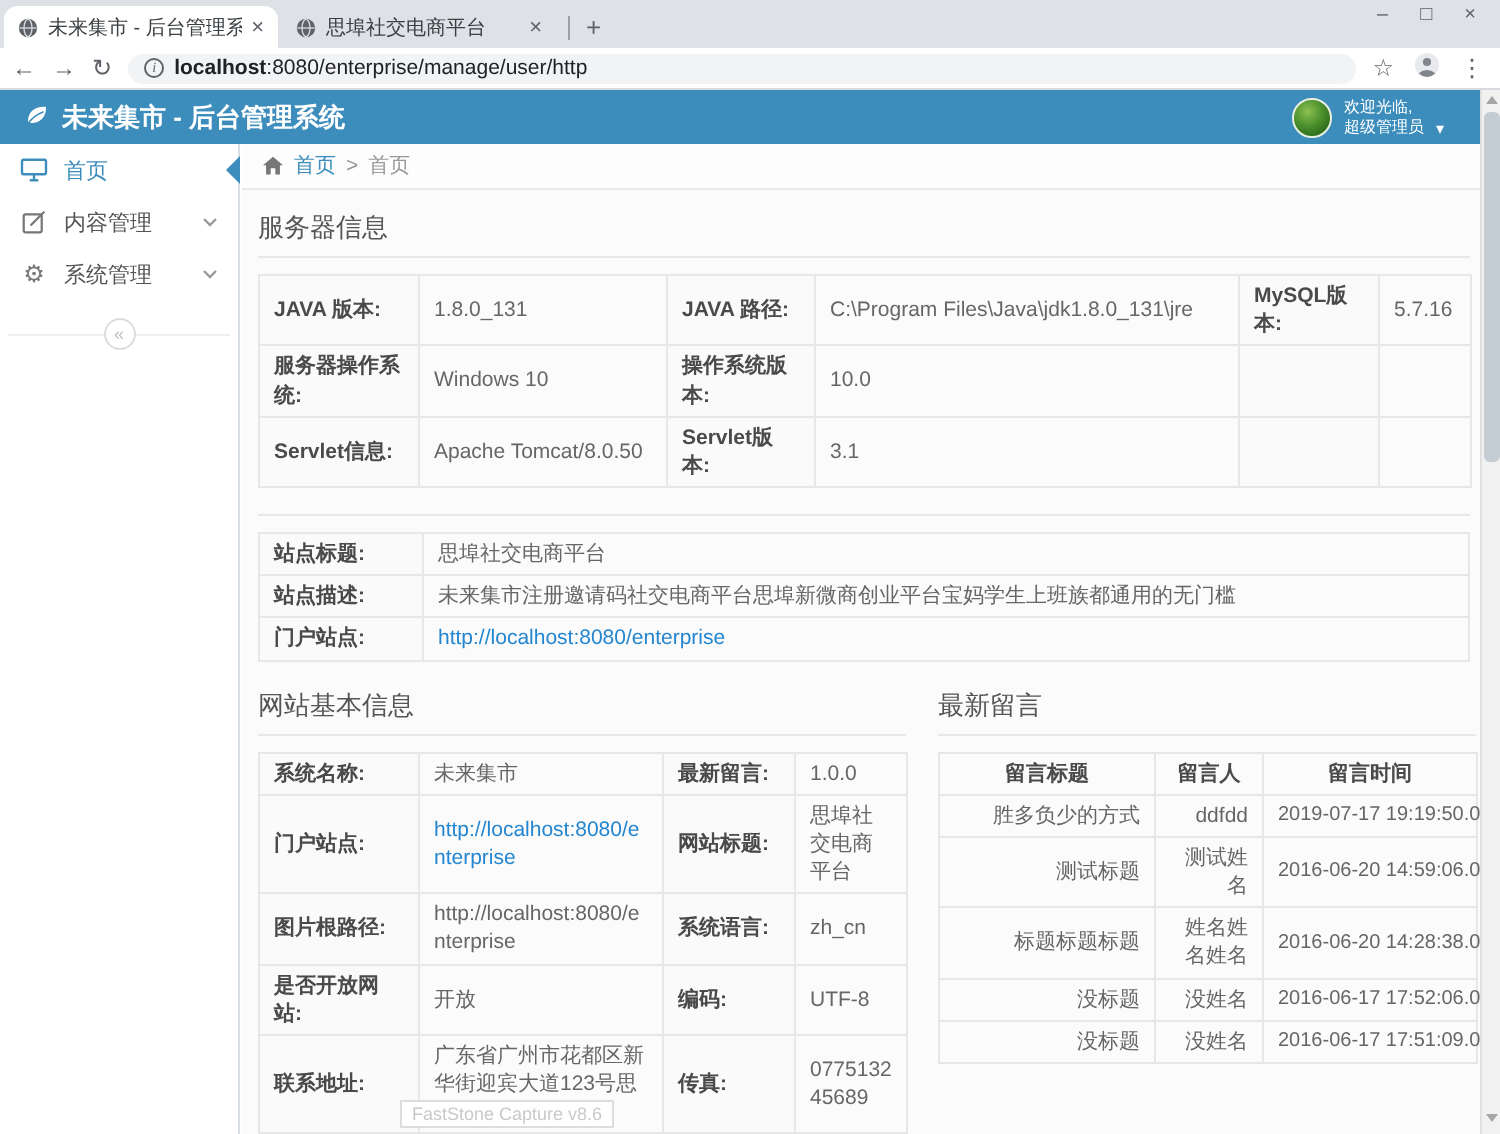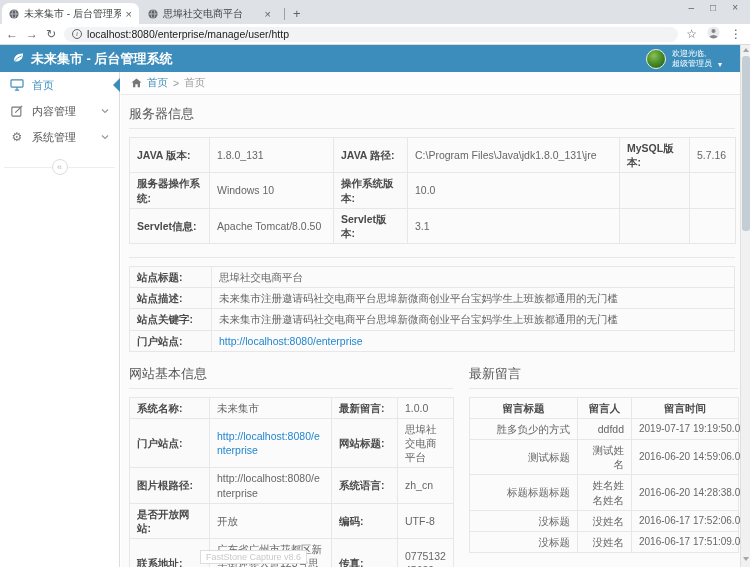--- a/index.html
+++ b/index.html
@@ -19,21 +19,21 @@
   .new-tab { font-size:13px; color:#5f6368; margin-bottom:3px; padding:0 4px; }
   .win-controls { margin-left:auto; display:flex; gap:16px; padding:0 12px; align-self:flex-start; margin-top:2px;
                   color:#5f6368; font-size:10px; }
   .toolbar { position:absolute; left:0; top:24px; width:750px; height:21px; background:#fff; border-bottom:1px solid #d7dade;
              display:flex; align-items:center; padding:0 6px; gap:8px; }
   .nav-ic { color:#5f6368; font-size:12px; line-height:1; }
   .omnibox { flex:1; height:15px; background:#f1f3f4; border-radius:8px; display:flex; align-items:center; gap:5px; padding:0 8px; }
   .info-ic { width:10px; height:10px; border:1px solid #5f6368; border-radius:50%; color:#5f6368; font-size:7px;
              display:flex; align-items:center; justify-content:center; font-style:italic; font-family:"Liberation Serif",serif; }
   .url { font-size:10.5px; color:#202124; white-space:nowrap; }
-  .url .host { font-weight:normal; }
+  .url .host { font-weight:bold; }
   .toolbar-right { display:flex; gap:10px; align-items:center; color:#5f6368; font-size:12px; padding-right:2px; }
 
   
   .appheader { position:absolute; left:0; top:45px; width:740px; height:27px; background:#3c8dbc; color:#fff;
                display:flex; align-items:center; }
   .brand { display:flex; align-items:center; gap:6px; padding-left:12px; font-size:13px; font-weight:bold; }
   .hdr-right { margin-left:auto; display:flex; align-items:flex-end; gap:6px; padding-right:18px; }
   .avatar { width:20px; height:20px; border-radius:50%;
             background:radial-gradient(circle at 38% 32%, #8cc152 0%, #4a8f2c 45%, #2c6a1a 80%, #1d4f10 100%);
             border:1px solid #e8f0e0; }
@@ -264,24 +264,20 @@
           <tbody>
               <tr>
             <td class="lbl">站点标题:</td>
             <td>思埠社交电商平台</td>
           </tr>
           <tr>
             <td class="lbl">站点描述:</td>
             <td>未来集市注册邀请码社交电商平台思埠新微商创业平台宝妈学生上班族都通用的无门槛</td>
           </tr>
           <tr>
-            <td class="lbl">站点关键字:</td>
-            <td>未来集市注册邀请码社交电商平台思埠新微商创业平台宝妈学生上班族都通用的无门槛</td>
-          </tr>
-          <tr>
             <td class="lbl">门户站点:</td>
             <td><a class="val-link" href="#">http://localhost:8080/enterprise</a></td>
           </tr>
         </tbody>
           </table>
       </div>
 
       <div class="cols">
 
         <div class="col-left">

